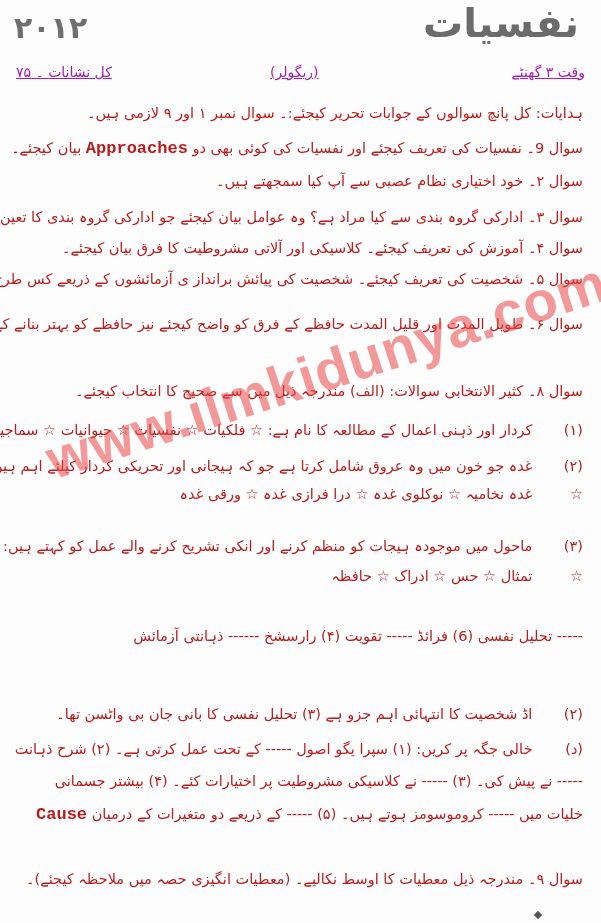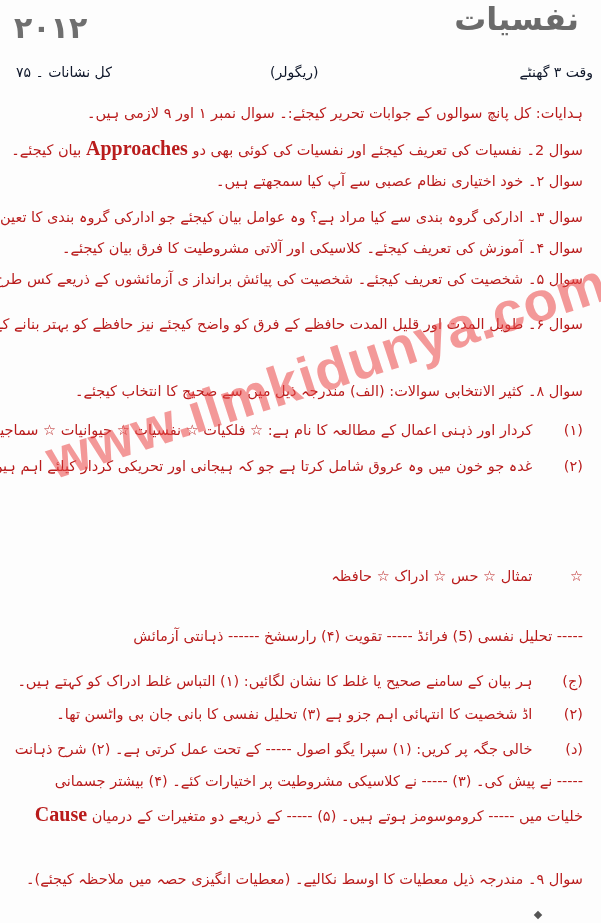--- a/index.html
+++ b/index.html
@@ -9,35 +9,35 @@
     }
     .page { position: absolute; inset: 0; background: #fdfdfd; padding-left: 39px; }
     .year {
       position: absolute; left: 14px; top: 10px;
       font-family: "DejaVu Sans", sans-serif; font-weight: bold;
       font-size: 30px; color: #6f6f6f; letter-spacing: 1px; direction: rtl;
     }
     .title {
       position: absolute; right: 22px; top: 0px;
       font-family: "DejaVu Sans", sans-serif; font-weight: bold;
-      font-size: 32px; color: #6b6b6b; direction: rtl;
+      font-size: 40px; color: #6b6b6b; direction: rtl;
     }
     .meta-row { position: absolute; top: 64px; left: 0; right: 0; height: 24px; }
-    .meta-row span { position: absolute; font-size: 14px; color: #0f172a; direction: rtl; white-space: nowrap; }
-    .meta-time { right: 8px; text-align: right; }
+    .meta-row span { position: absolute; font-size: 14px; color: #a21caf; direction: rtl; white-space: nowrap; text-decoration: underline; }
+    .meta-time { right: 16px; text-align: right; }
     .meta-type { left: 270px; }
     .meta-marks { left: 16px; }
 
     .line {
       position: absolute; right: 18px; left: 10px;
       direction: rtl; text-align: right; white-space: nowrap;
       font-size: 14.5px; color: #b91c1c; line-height: 22px;
     }
     .line .num { display: inline-block; min-width: 44px; }
-    .line .en { font-family: Liberation Serif, serif; font-weight: bold; font-size: 20px; direction: ltr; unicode-bidi: embed; }
+    .line .en { font-family: Liberation Mono, monospace; font-weight: bold; font-size: 17px; direction: ltr; unicode-bidi: embed; }
     .line.sub { right: 18px; }
     .line.sub .mark { display: inline-block; width: 46px; text-align: right; }
 
     .watermark {
       position: absolute; left: 38px; top: 430px;
       font-family: "Liberation Sans", sans-serif; font-weight: bold;
       font-size: 56px; color: rgba(235, 70, 70, 0.55);
       transform: rotate(-18deg); transform-origin: left top;
       letter-spacing: 1px; pointer-events: none;
     }
@@ -53,21 +53,21 @@
 
   <div class="meta-row">
     <span class="meta-time">وقت ۳ گھنٹے</span>
     <span class="meta-type">(ریگولر)</span>
     <span class="meta-marks">کل نشانات ۔ ۷۵</span>
   </div>
 
   <div class="line" style="top:102px">ہدایات: کل پانچ سوالوں کے جوابات تحریر کیجئے:۔ سوال نمبر ۱ اور ۹ لازمی ہیں۔</div>
 
   <div class="line" style="top:137px">
-    <span class="num">سوال 2۔</span>
+    <span class="num">سوال 9۔</span>
     <span>نفسیات کی تعریف کیجئے اور نفسیات کی کوئی بھی دو</span>
     <span class="en">Approaches</span>
     <span>بیان کیجئے۔</span>
   </div>
   <div class="line" style="top:170px">
     <span class="num">سوال ۲۔</span>
     <span>خود اختیاری نظام عصبی سے آپ کیا سمجھتے ہیں۔</span>
   </div>
   <div class="line" style="top:206px">
     <span class="num">سوال ۳۔</span>
@@ -91,33 +91,37 @@
   </div>
 
   <div class="line sub" style="top:419px">
     <span class="mark">(۱)</span>
     <span>کردار اور ذہنی اعمال کے مطالعہ کا نام ہے: ☆ فلکیات ☆ نفسیات ☆ حیوانیات ☆ سماجیات</span>
   </div>
   <div class="line sub" style="top:455px">
     <span class="mark">(۲)</span>
     <span>غدہ جو خون میں وہ عروق شامل کرتا ہے جو کہ ہیجانی اور تحریکی کردار کیلئے اہم ہیں۔ اس کا نام ہے:</span>
   </div>
+  <div class="line sub" style="top:483px">
+    <span class="mark">☆</span>
+    <span>غدہ نخامیہ ☆ نوکلوی غدہ ☆ درا فرازی غدہ ☆ ورقی غدہ</span>
+  </div>
+  <div class="line sub" style="top:535px">
+    <span class="mark">(۳)</span>
+    <span>ماحول میں موجودہ ہیجات کو منظم کرنے اور انکی تشریح کرنے والے عمل کو کہتے ہیں:</span>
+  </div>
   <div class="line sub" style="top:565px">
     <span class="mark">☆</span>
     <span>تمثال ☆ حس ☆ ادراک ☆ حافظہ</span>
   </div>
 
   <div class="line sub" style="top:625px">
-    <span>----- تحلیل نفسی (5) فرائڈ ----- تقویت (۴) رارسشخ ------ ذہانتی آزمائش</span>
+    <span>----- تحلیل نفسی (6) فرائڈ ----- تقویت (۴) رارسشخ ------ ذہانتی آزمائش</span>
   </div>
 
-  <div class="line sub" style="top:670px">
-    <span class="mark">(ج)</span>
-    <span>ہر بیان کے سامنے صحیح یا غلط کا نشان لگائیں: (۱) التباس غلط ادراک کو کہتے ہیں۔</span>
-  </div>
   <div class="line sub" style="top:703px">
     <span class="mark">(۲)</span>
     <span>اڈ شخصیت کا انتہائی اہم جزو ہے (۳) تحلیل نفسی کا بانی جان بی واٹسن تھا۔</span>
   </div>
 
   <div class="line sub" style="top:738px">
     <span class="mark">(د)</span>
     <span>خالی جگہ پر کریں: (۱) سپرا یگو اصول ----- کے تحت عمل کرتی ہے۔ (۲) شرح ذہانت</span>
   </div>
   <div class="line sub" style="top:770px">

